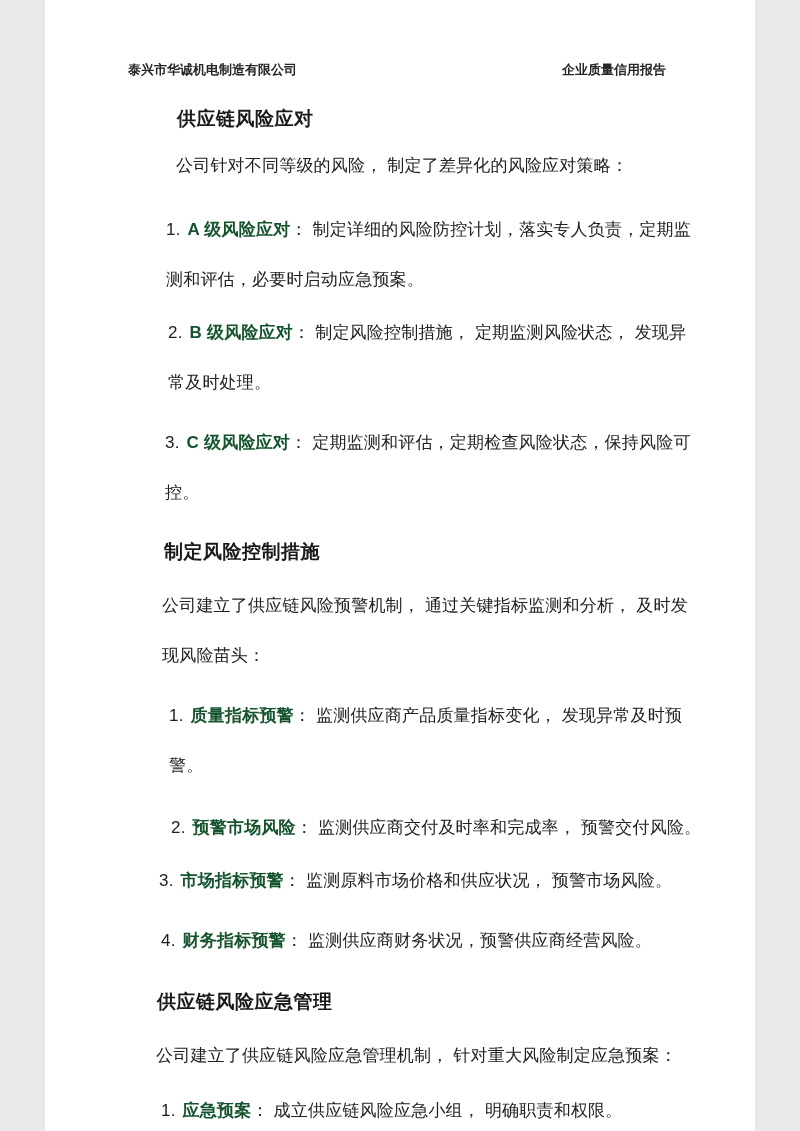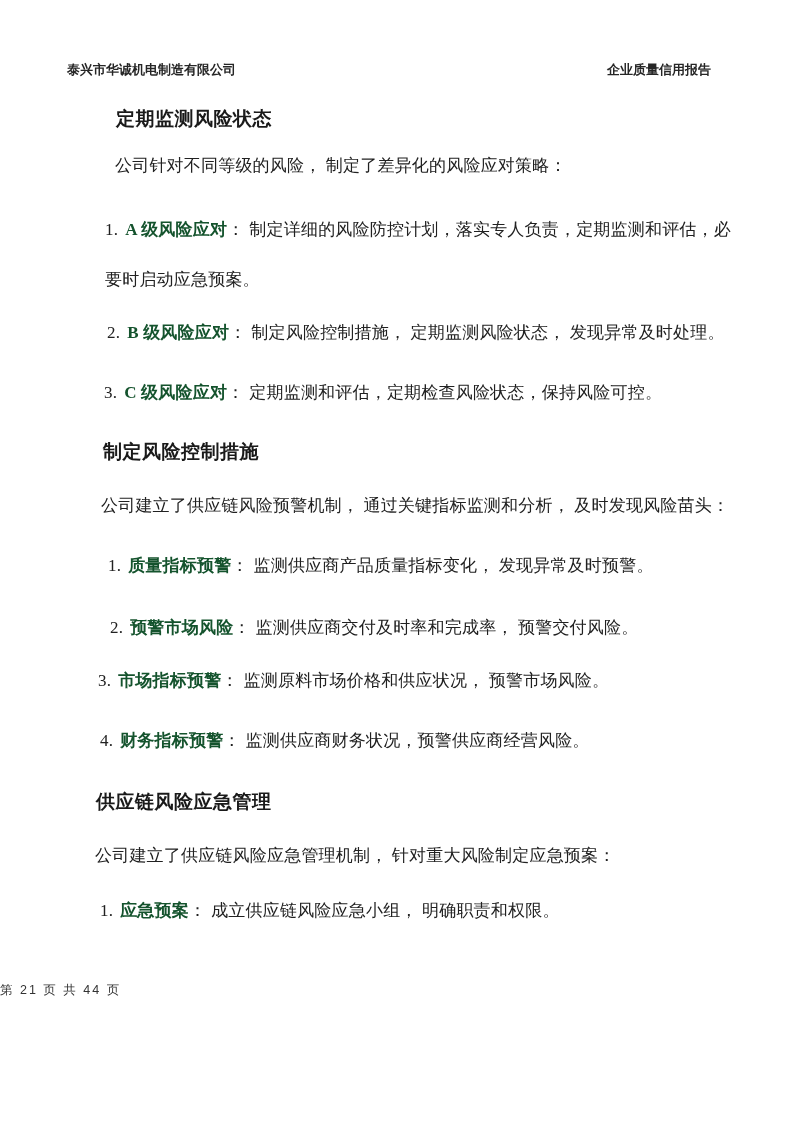--- a/index.html
+++ b/index.html
@@ -1,38 +1,38 @@
 <!DOCTYPE html>
 <html><head>
 <meta charset="utf-8">
 <style>
   html,body{margin:0;padding:0;background:#e9e9e9;}
   .page{
     position:relative;
-    width:800px;height:1131px;
+    width:710px;height:1131px;
     margin:0 auto;
     background:#ffffff;
     font-family:"Liberation Sans","DejaVu Sans",sans-serif;
     color:#212121;
     overflow:hidden;
     box-sizing:border-box;
+    padding-left:16px;
   }
   .hdr{
     display:flex;justify-content:space-between;align-items:flex-start;
     margin:61px 89px 0 67px;
     font-size:13px;font-weight:bold;line-height:17px;color:#262626;
   }
   .sec-h{
     font-size:19px;font-weight:bold;line-height:26px;color:#1a1a1a;
     padding:0;letter-spacing:0.5px;
   }
   .para,.li{
     font-size:17px;line-height:50px;color:#212121;
     letter-spacing:0.2px;
-    font-family:Liberation Serif, serif;
   }
   .li .num{margin-right:7px;}
   .li .lead{font-weight:bold;color:#14532d;}
   .li .sep{margin-right:5px;}
   .ftr{
     margin-top:46px;
     text-align:left;
     font-size:12.5px;line-height:17px;color:#333333;
     letter-spacing:2px;
   }
@@ -40,21 +40,21 @@
 </head>
 <body>
 
 <div class="page">
 
   <div class="hdr">
     <span>泰兴市华诚机电制造有限公司</span>
     <span>企业质量信用报告</span>
   </div>
 
-  <div class="sec-h" style="margin:28px 52px 0 116px">定期监测风险状态</div>
+  <div class="sec-h" style="margin:28px 52px 0 116px">供应链风险应对</div>
 
   <div class="para" style="margin:9px 52px 0 115px">公司针对不同等级的风险， 制定了差异化的风险应对策略：</div>
 
   <div class="li" style="margin:14px 52px 0 105px">
     <span class="num">1.</span><span class="lead">A 级风险应对</span><span class="sep">：</span><span>制定详细的风险防控计划，落实专人负责，定期监测和评估，必要时启动应急预案。</span>
   </div>
 
   <div class="li" style="margin:3px 52px 0 107px">
     <span class="num">2.</span><span class="lead">B 级风险应对</span><span class="sep">：</span><span>制定风险控制措施， 定期监测风险状态， 发现异常及时处理。</span>
   </div>

